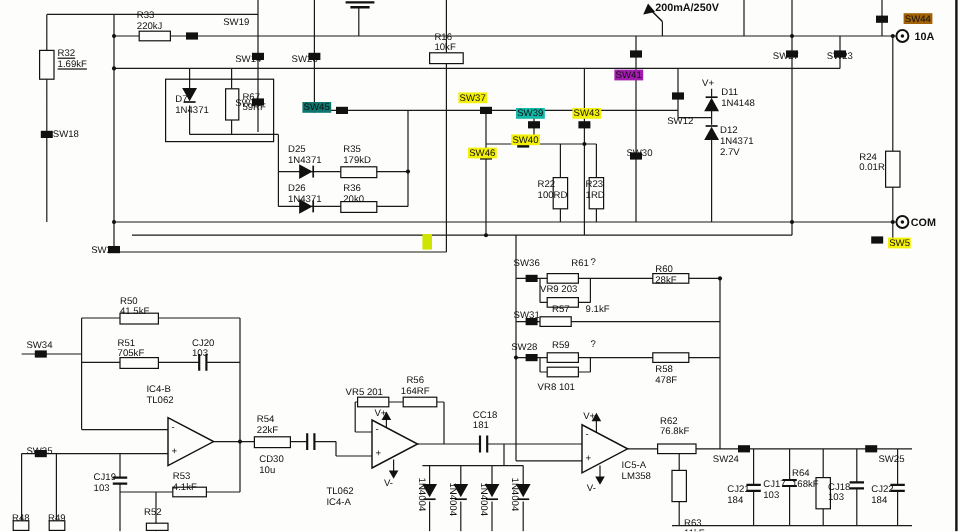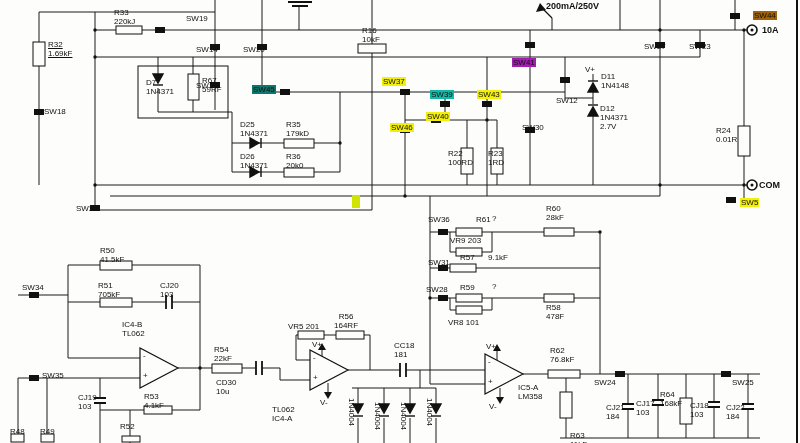--- a/index.html
+++ b/index.html
@@ -344,21 +344,21 @@
       </div>
       <div class="lbl" style="left: 428px; top: 215px;">
         <div>SW36</div>
       </div>
       <div class="lbl" style="left: 460px; top: 215px; padding-left: 16px;">
         <div>R61</div>
       </div>
       <div class="lbl" style="left: 492px; top: 214px;">
         <div>?</div>
       </div>
-      <div class="lbl" style="left: 546px; top: 204px;">
+      <div class="lbl" style="left: 546px; top: 220px;">
         <div>R60</div>
         <div>28kF</div>
       </div>
       <div class="lbl" style="left: 450px; top: 236px;">
         <div>VR9 203</div>
       </div>
       <div class="lbl" style="left: 100px; top: 246px;">
         <div>R50</div>
         <div>41.5kF</div>
       </div>
@@ -406,21 +406,21 @@
         <div>R54</div>
         <div>22kF</div>
       </div>
       <div class="lbl" style="left: 288px; top: 322px;">
         <div>VR5 201</div>
       </div>
       <div class="lbl" style="left: 334px; top: 312px; text-align: center;">
         <div>R56</div>
         <div>164RF</div>
       </div>
-      <div class="lbl" style="left: 22px; top: 371px; margin-left: 20px;">
+      <div class="lbl" style="left: 22px; top: 371px;">
         <div>SW35</div>
       </div>
       <div class="lbl" style="left: 216px; top: 378px;">
         <div>CD30</div>
         <div>10u</div>
       </div>
       <div class="lbl" style="left: 78px; top: 393px;">
         <div>CJ19</div>
         <div>103</div>
       </div>

